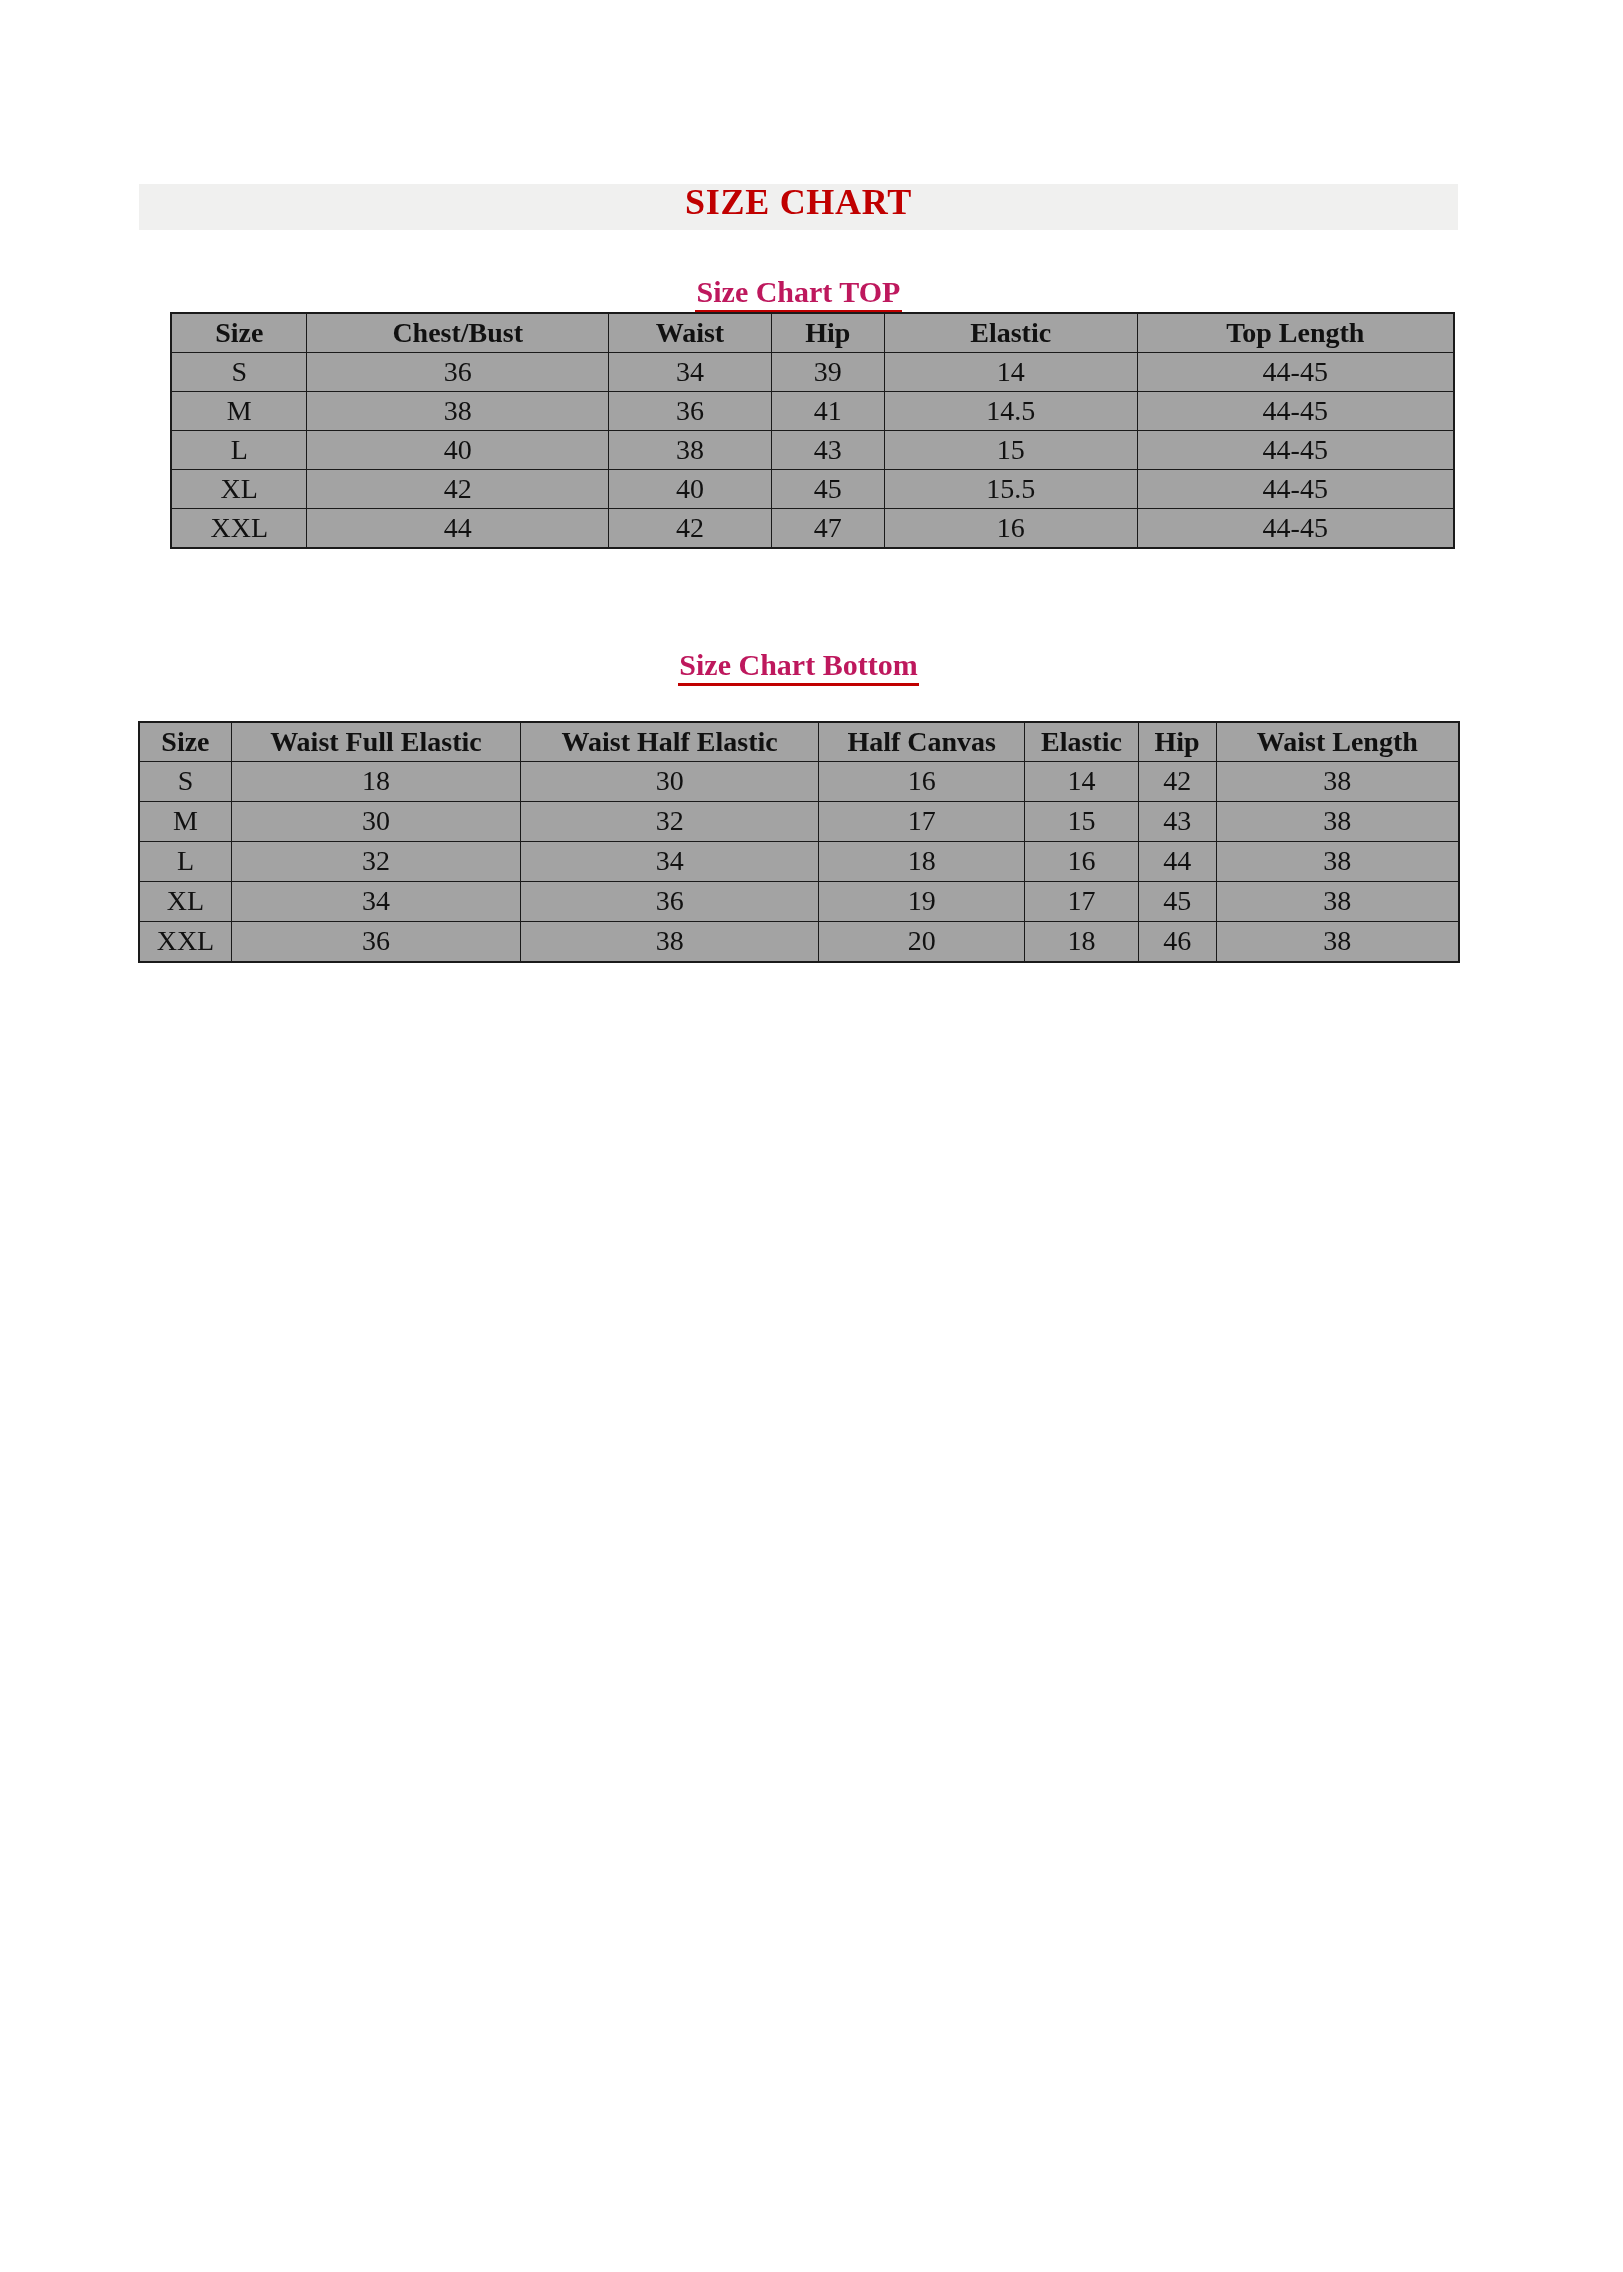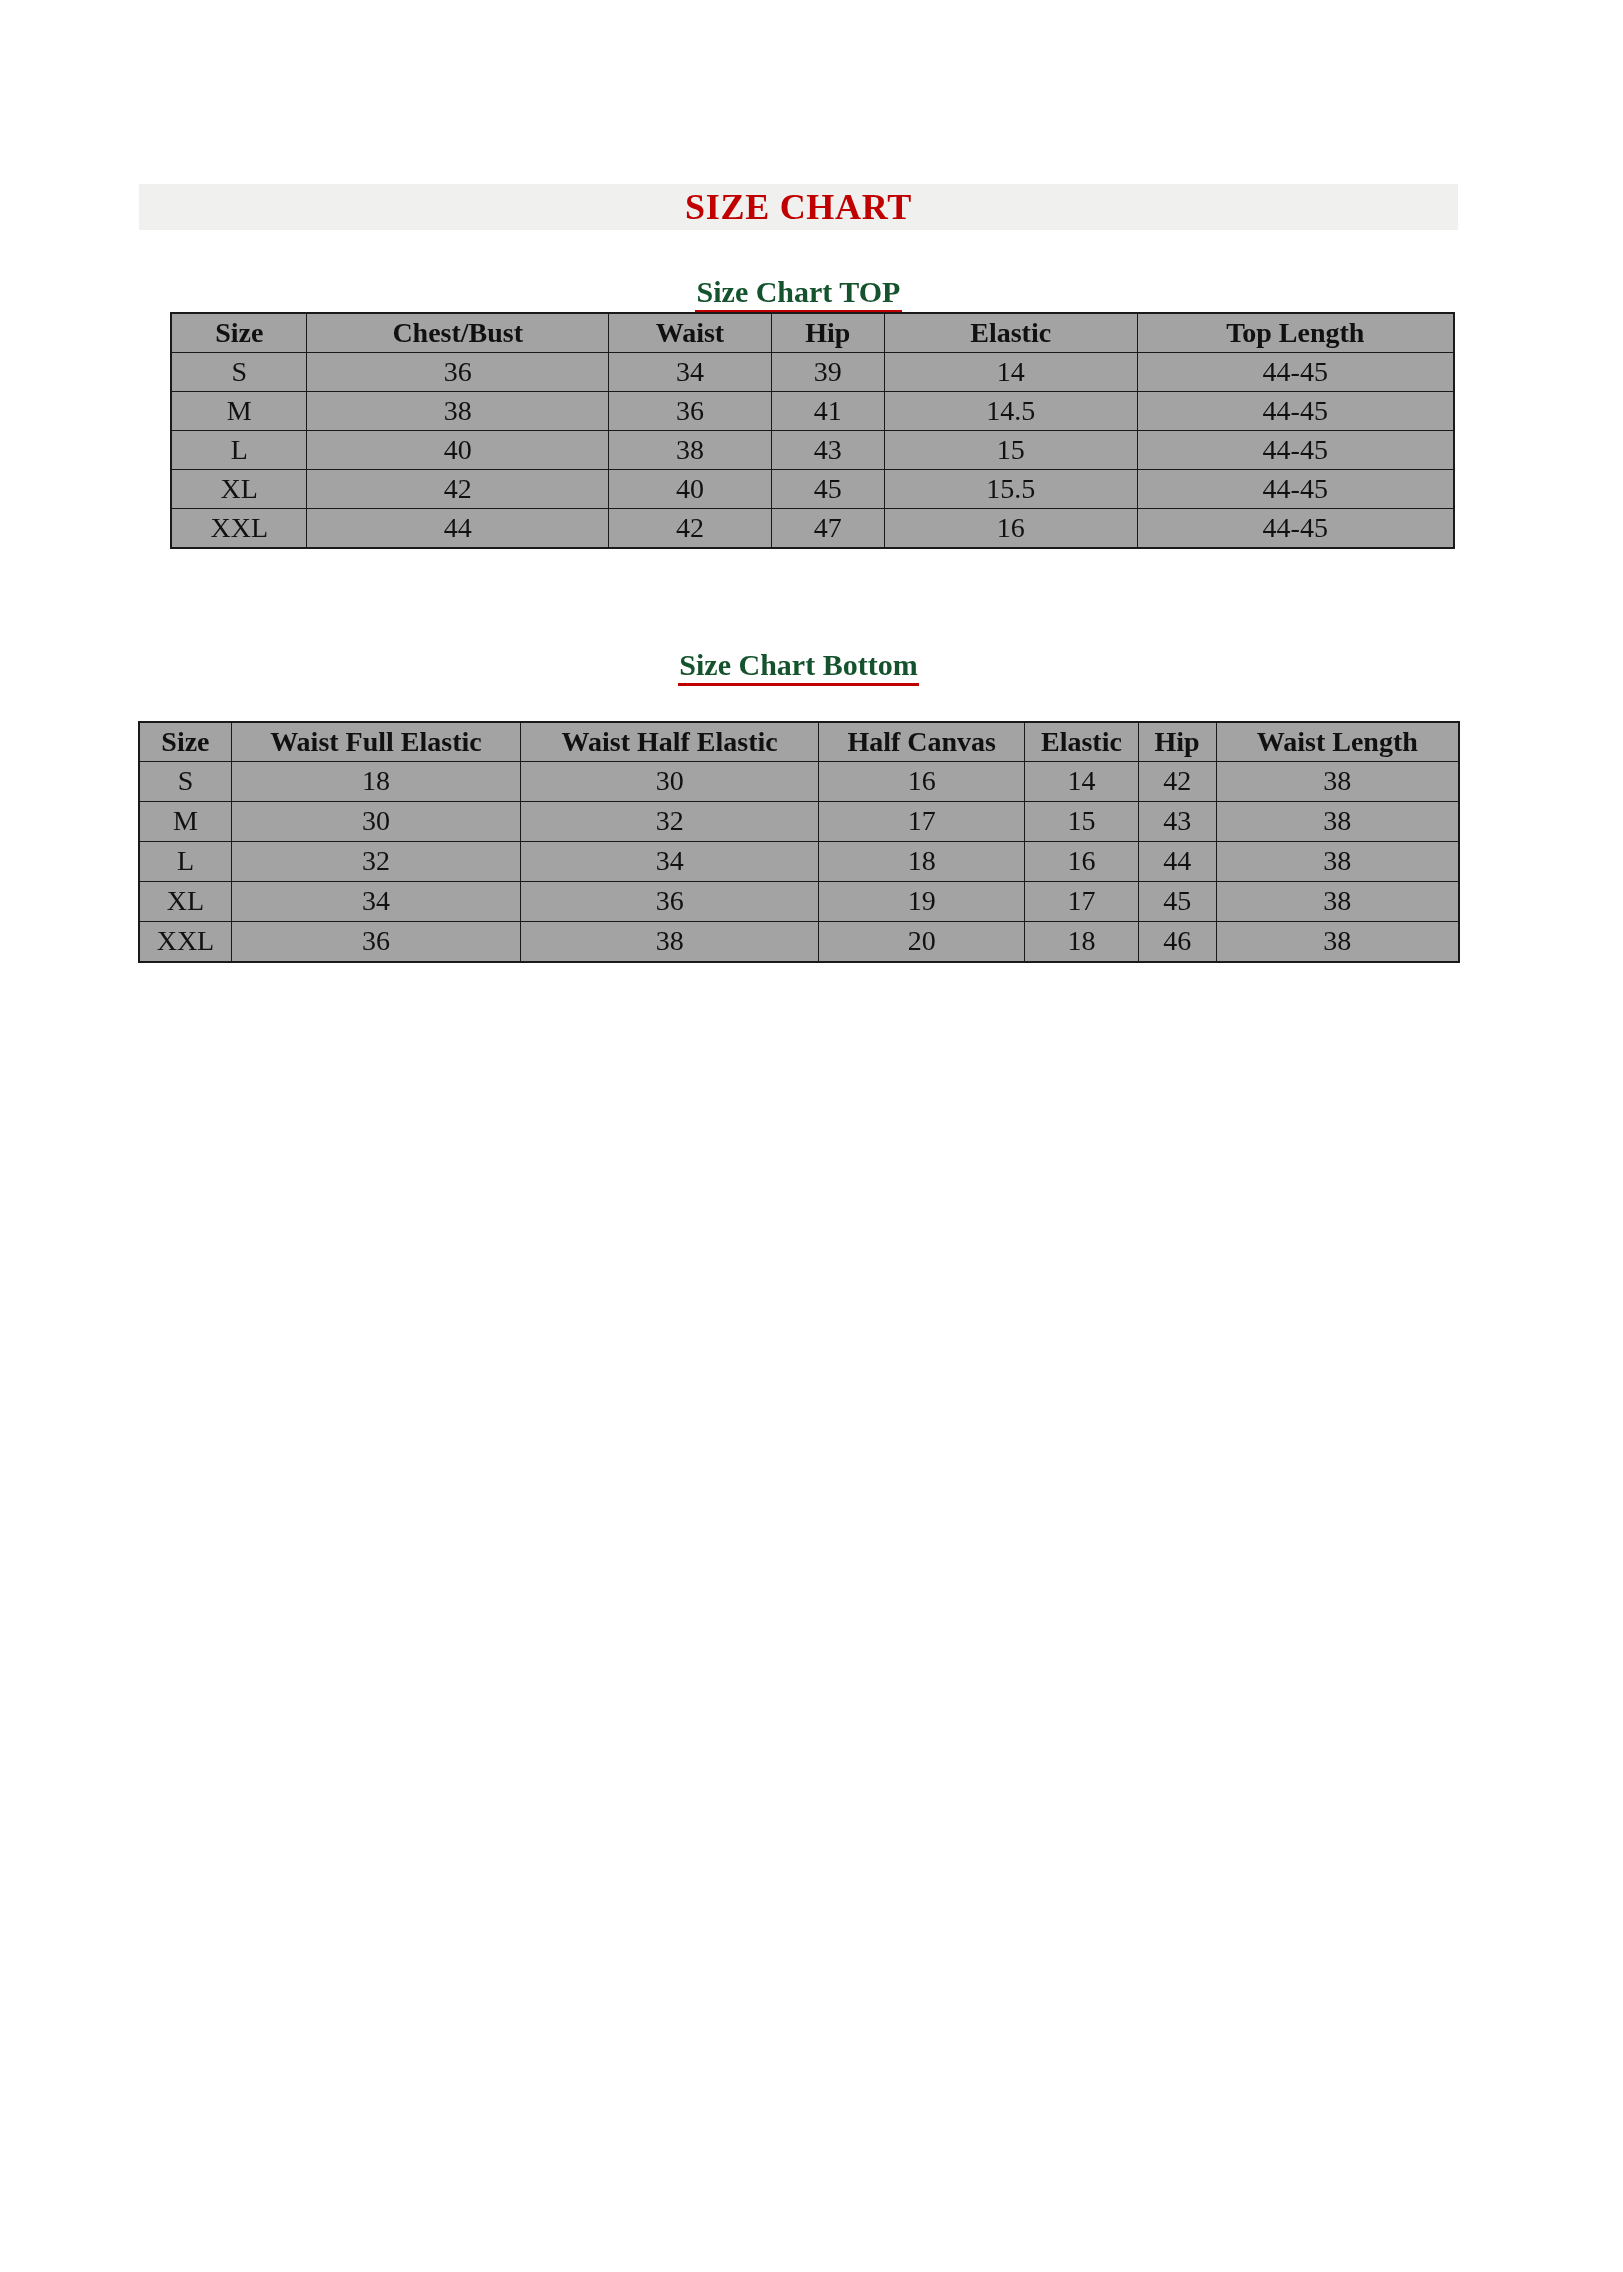--- a/index.html
+++ b/index.html
@@ -18,21 +18,21 @@
 
   
   .title-band {
     position: absolute;
     left: 139px;
     top: 184px;
     width: 1319px;
     height: 46px;
     background: #f0f0ef;
     display: flex;
-    align-items: center;
+    align-items: flex-start;
     justify-content: center;
   }
   .title-band .page-title {
     color: #c00000;
     font-size: 36px;
     font-weight: bold;
     letter-spacing: 0.7px;
     line-height: 1;
   }
 
@@ -40,21 +40,21 @@
   .heading-wrap {
     position: absolute;
     left: 139px;
     width: 1319px;
     text-align: center;
   }
   .heading-wrap.top-heading    { top: 277px; }
   .heading-wrap.bottom-heading { top: 650px; }
   .section-heading {
     display: inline-block;
-    color: #14532d;
+    color: #be185d;
     font-size: 30px;
     font-weight: bold;
     line-height: 1;
     border-bottom: 3.6px solid #c00000;
     padding: 0 1.4px 2.8px 1.4px;
   }
 
   
   table {
     border-collapse: collapse;

